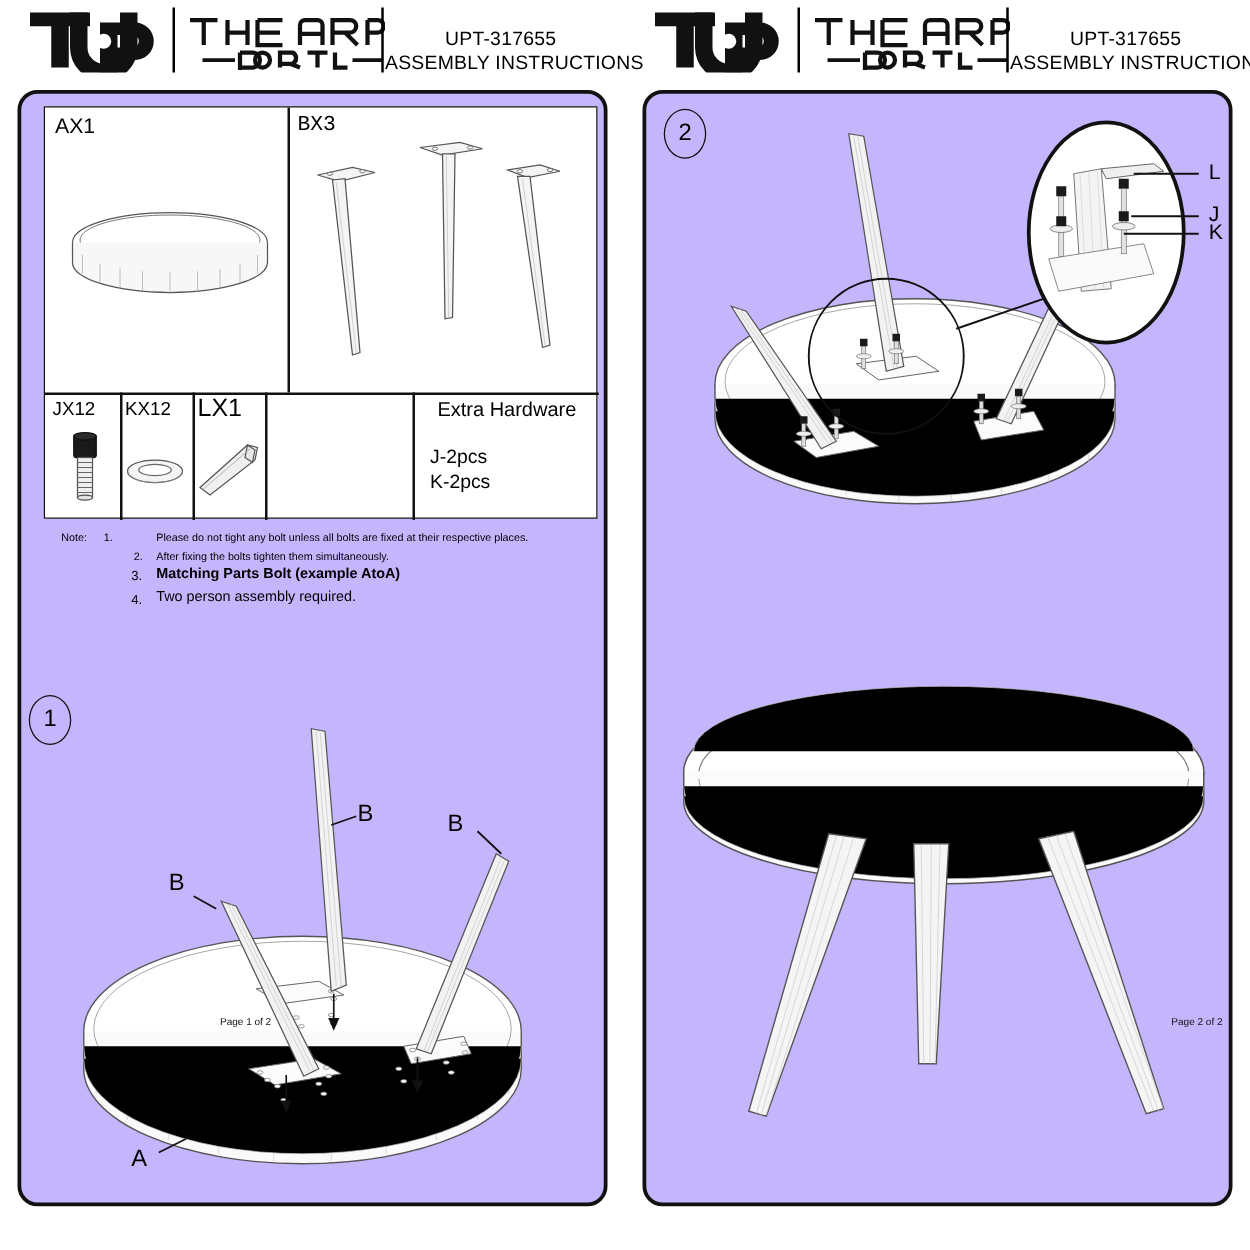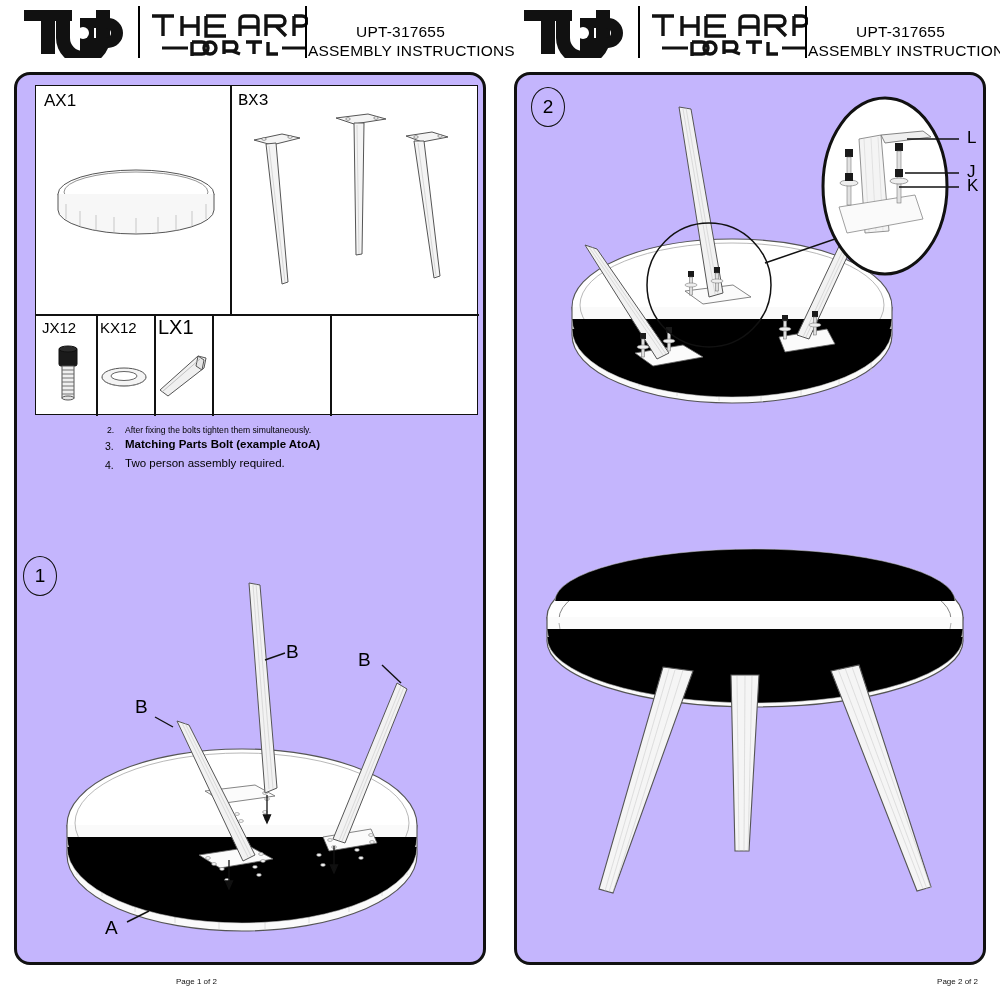--- a/index.html
+++ b/index.html
@@ -1,18 +1,18 @@
 <!DOCTYPE html>
 <html><head>
 <meta charset="utf-8">
 <style>
   html,body{margin:0;padding:0;background:#fff;}
   body{width:1000px;height:1000px;position:relative;overflow:hidden;
        font-family:"Liberation Sans", sans-serif;color:#000;}
-  .page{position:absolute;top:0;width:500px;height:1000px;}
+  .page{position:absolute;top:0;width:500px;height:836px;}
   .page.left{left:0;}
   .page.right{left:500px;}
 
   
   .header{position:absolute;top:0;left:0;width:500px;height:72px;}
   .logo{position:absolute;left:22px;top:6px;width:110px;height:52px;}
   .logo svg{display:block;}
   .logo-div{position:absolute;left:138px;top:6px;width:2px;height:52px;background:#000;}
   .brand{position:absolute;left:148px;top:10px;width:160px;height:48px;}
   .brand svg{display:block;}
@@ -198,23 +198,33 @@
 
       <div class="cell-lbl" style="left:122px;top:232px;font-size:20px;">LX1</div>
       <div class="art" style="left:120px;top:262px;width:54px;height:50px;">
         <svg width="54" height="50" viewBox="0 0 54 50">
           <path d="M4 42 L42 8 L50 10 L48 20 L12 48 Z" fill="#f0f0f0" stroke="#555"></path>
           <path d="M42 8 L48 12 L46 22 L40 18 Z" fill="#e6e6e6" stroke="#555"></path>
           <path d="M6 44 L44 11" stroke="#aaa" stroke-width=".7" fill="none"></path>
         </svg>
       </div>
 
+      <div style="position:absolute;left:296px;top:228px;width:147px;height:102px;">
+        <div class="extra-title" style="top:6px;">Extra Hardware</div>
+        <div class="extra-line" style="left:12px;top:42px;">J-2pcs</div>
+        <div class="extra-line" style="left:12px;top:62px;">K-2pcs</div>
+      </div>
     </div>
 
     <div class="notes">
+      <div class="note-row">
+        <span class="note-word">Note:</span>
+        <span class="note-num" style="left:34px;top:0;">1.</span>
+        <span class="note-txt" style="left:76px;top:0;">Please do not tight any bolt unless all bolts are fixed at their respective places.</span>
+      </div>
       <div class="note-row">
         <span class="note-num" style="left:58px;top:0;">2.</span>
         <span class="note-txt" style="left:76px;top:0;">After fixing the bolts tighten them simultaneously.</span>
       </div>
       <div class="note-row" style="height:17px;">
         <span class="note-num big" style="left:56px;top:0;">3.</span>
         <span class="note-txt big" style="left:76px;top:-2px;font-weight:bold;">Matching Parts Bolt (example AtoA)</span>
       </div>
       <div class="note-row" style="height:17px;">
         <span class="note-num big" style="left:56px;top:2px;">4.</span>

